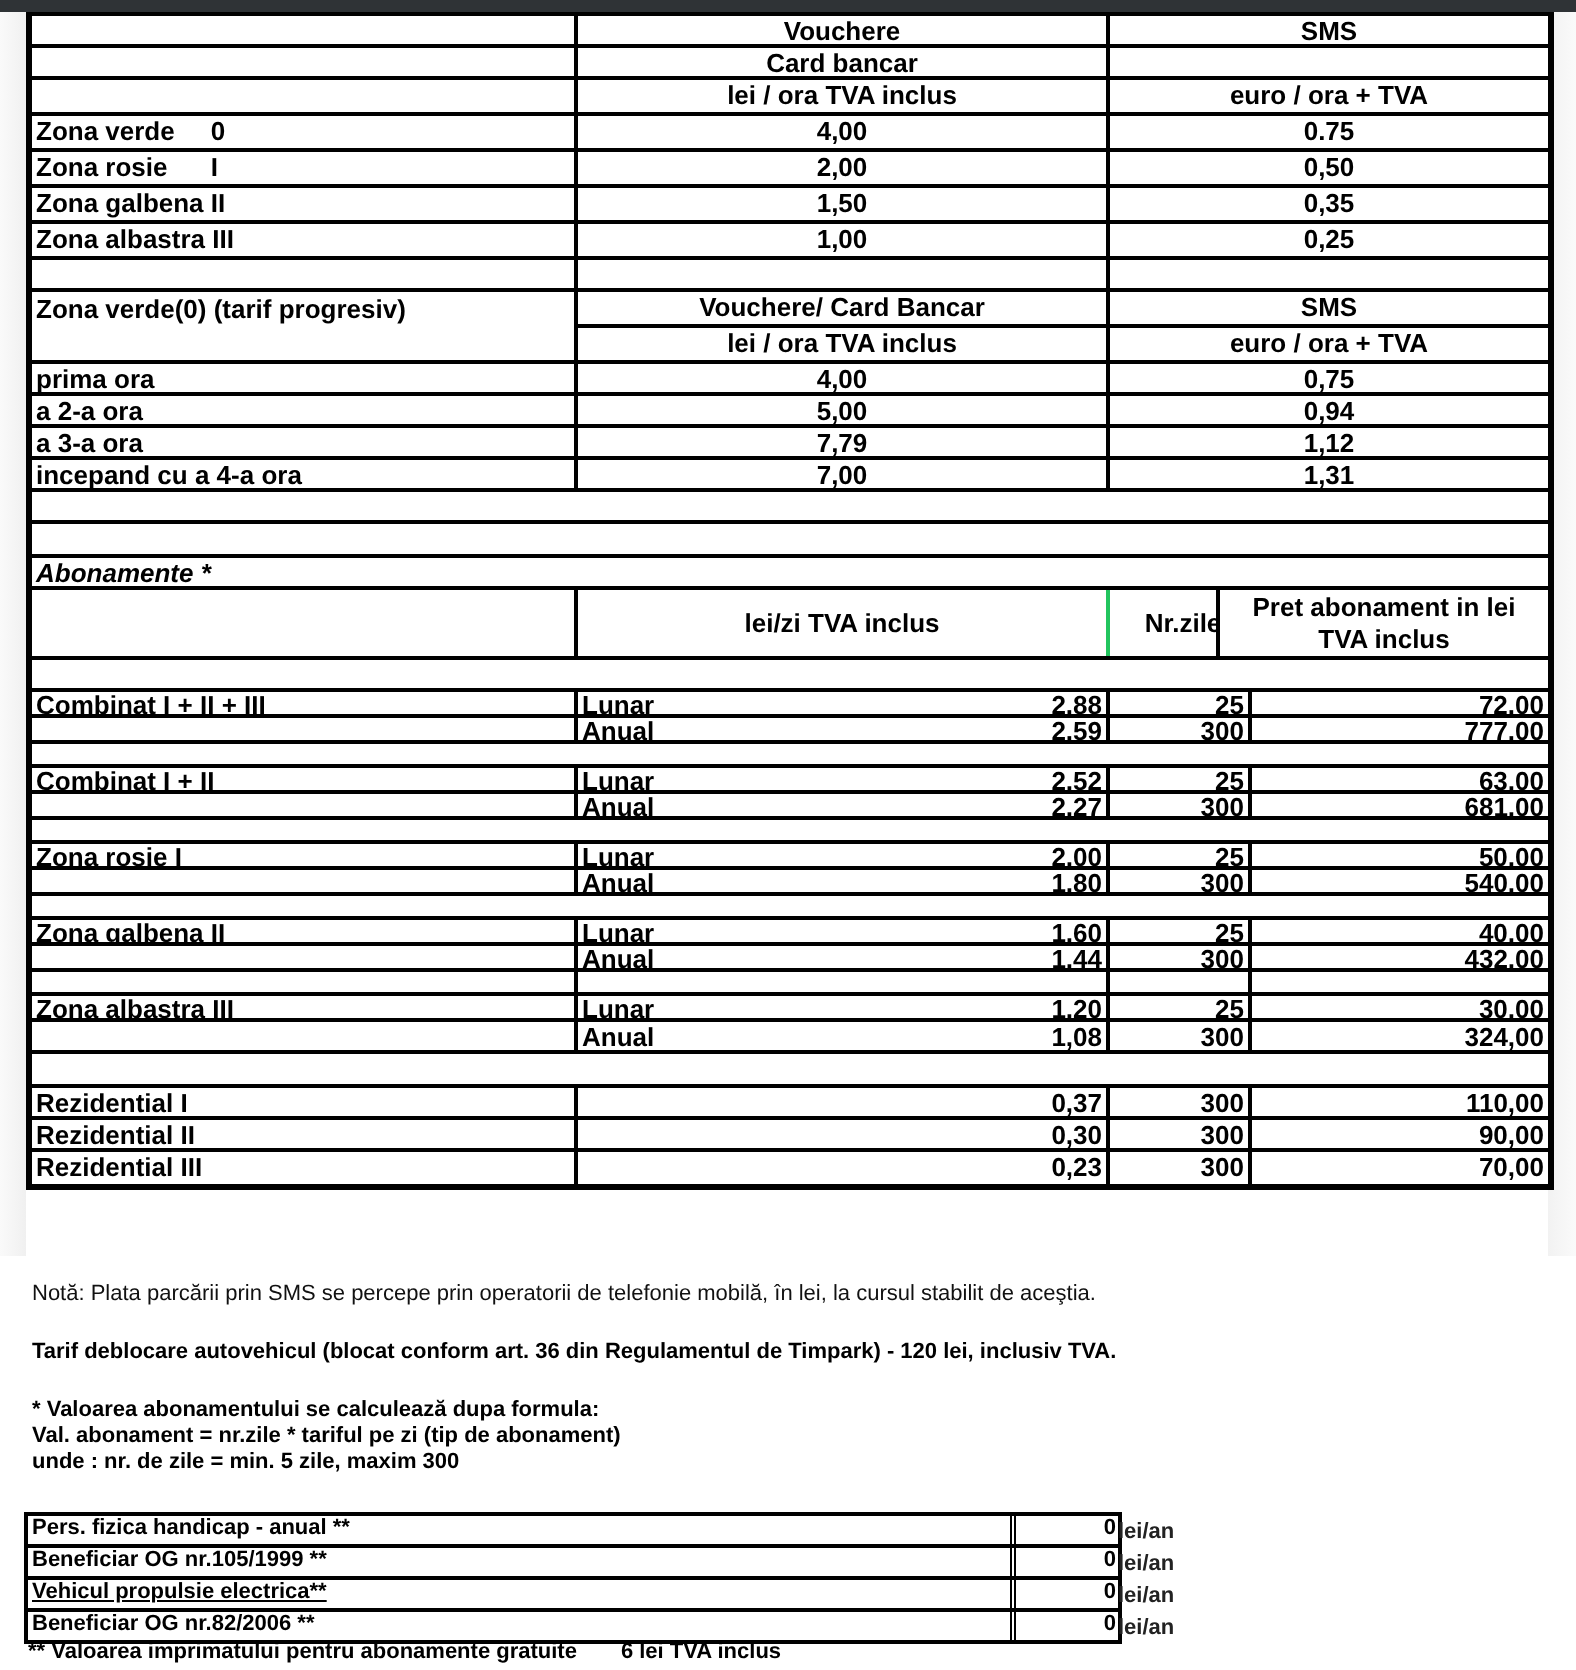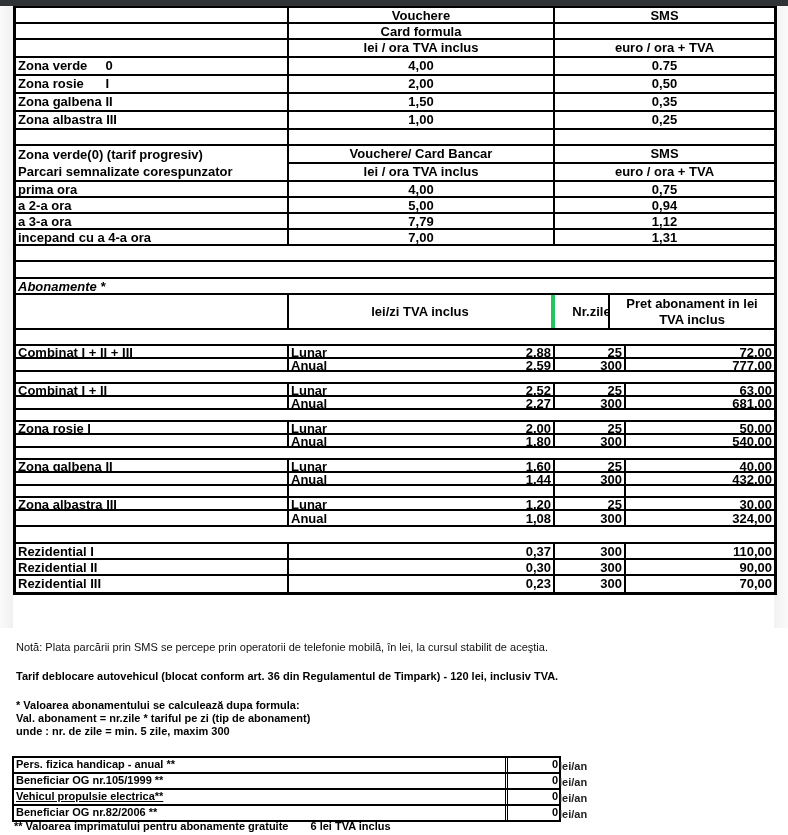--- a/index.html
+++ b/index.html
@@ -80,21 +80,21 @@
 
 <div class="sheet">
 
   <div class="row h16">
     <div class="c cl"></div>
     <div class="c cv">Vouchere</div>
     <div class="c cs">SMS</div>
   </div>
   <div class="row h16">
     <div class="c cl"></div>
-    <div class="c cv">Card formula</div>
+    <div class="c cv">Card bancar</div>
     <div class="c cs"></div>
   </div>
   <div class="row h18">
     <div class="c cl"></div>
     <div class="c cv">lei / ora TVA inclus</div>
     <div class="c cs">euro / ora + TVA</div>
   </div>
   <div class="row h18">
     <div class="c cl" style="white-space:pre">Zona verde     0</div>
     <div class="c cv">4,00</div>
@@ -117,21 +117,20 @@
   </div>
   <div class="row h16">
     <div class="c cl"></div>
     <div class="c cv"></div>
     <div class="c cs"></div>
   </div>
 
   <div style="display:flex; border-bottom:2px solid #000;">
     <div class="c cl" style="font-size:13px;font-weight:bold;line-height:17px;">
       <div>Zona verde(0) (tarif progresiv)</div>
-      <div>Parcari semnalizate corespunzator</div>
     </div>
     <div class="c cv" style="padding:0;font-size:13px;font-weight:bold;line-height:15px;">
       <div style="border-bottom:2px solid #000;height:16px;">Vouchere/ Card Bancar</div>
       <div style="height:16px;">lei / ora TVA inclus</div>
     </div>
     <div class="c cs" style="padding:0;font-size:13px;font-weight:bold;line-height:15px;">
       <div style="border-bottom:2px solid #000;height:16px;">SMS</div>
       <div style="height:16px;">euro / ora + TVA</div>
     </div>
   </div>
@@ -160,21 +159,21 @@
   </div>
   <div class="row h17">
     <div class="c cfull"></div>
   </div>
 
   <div class="row h16">
     <div class="c cfull i">Abonamente *</div>
   </div>
   <div class="row hdr2">
     <div class="c cn"></div>
-    <div class="c" style="width:266px;border-right:4px solid #22c55e;">lei/zi TVA inclus</div>
+    <div class="c" style="width:266px;border-right:2px solid #22c55e;">lei/zi TVA inclus</div>
     <div class="c" style="width:55px;border-right:2px solid #000;padding-left:22px;">Nr.zile</div>
     <div class="c" style="flex:1;">Pret abonament in lei TVA inclus</div>
   </div>
   <div class="row h16">
       <div class="c cfull"></div>
     </div>
 
   <div class="row tight" style="height:13px;">
     <div class="c cn u">Combinat  I + II + III</div>
     <div class="c cp u">Lunar</div>

